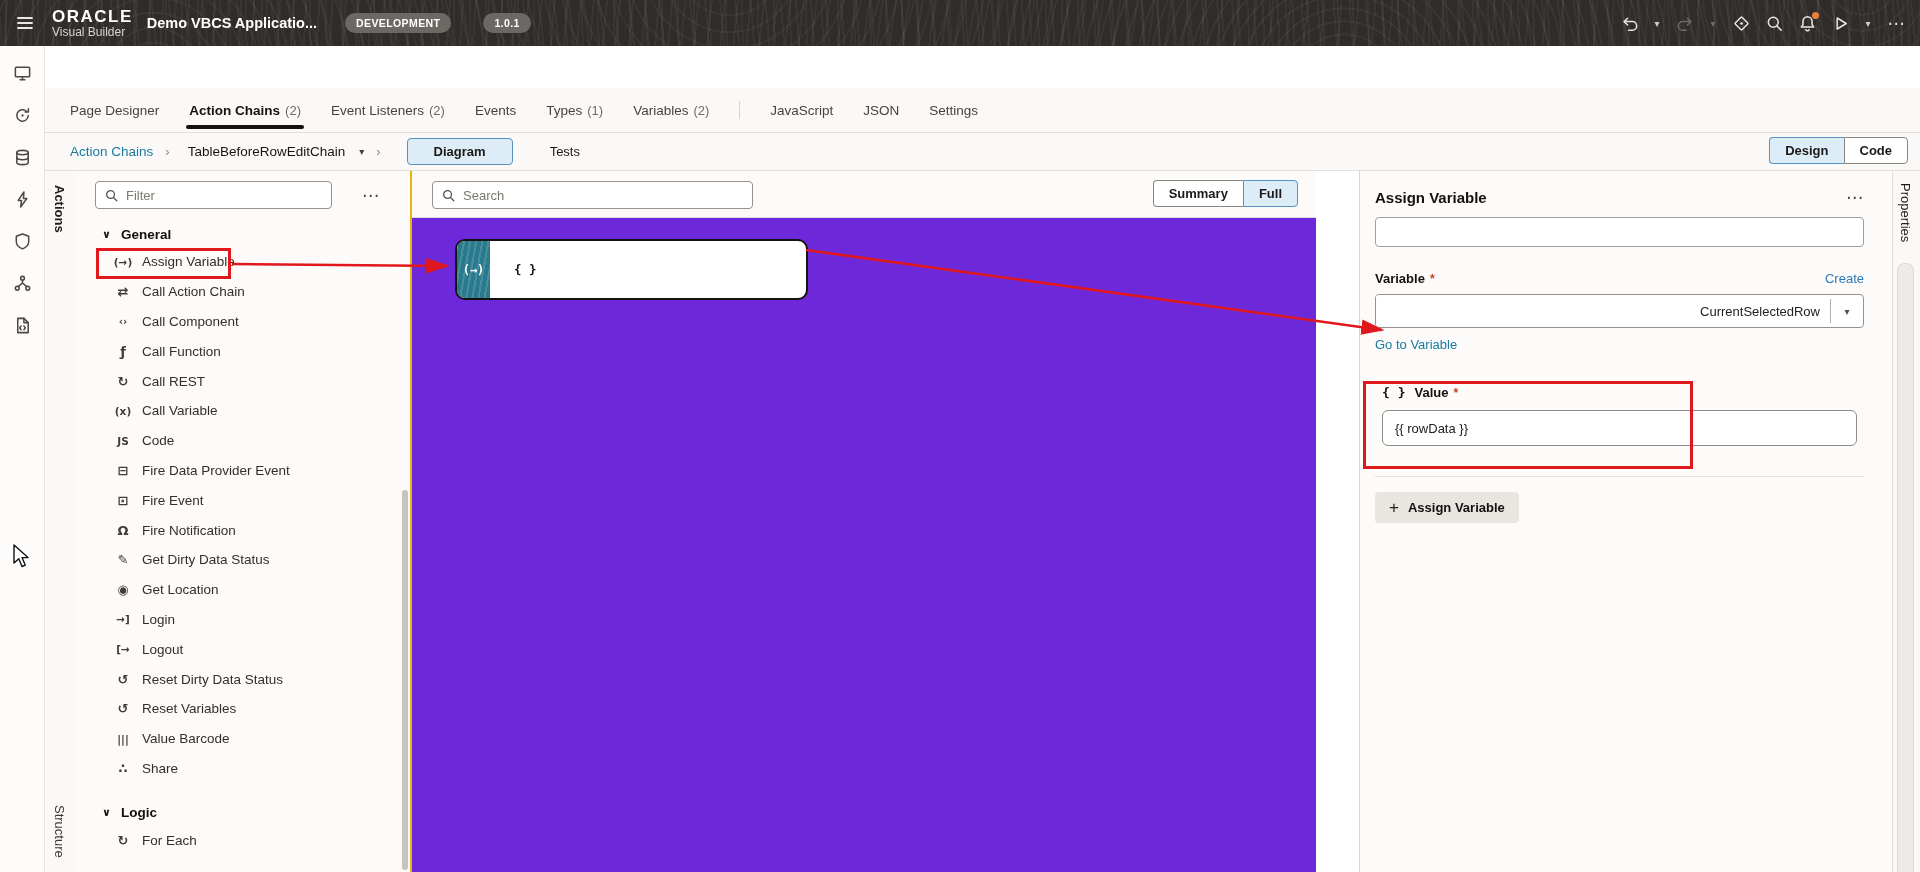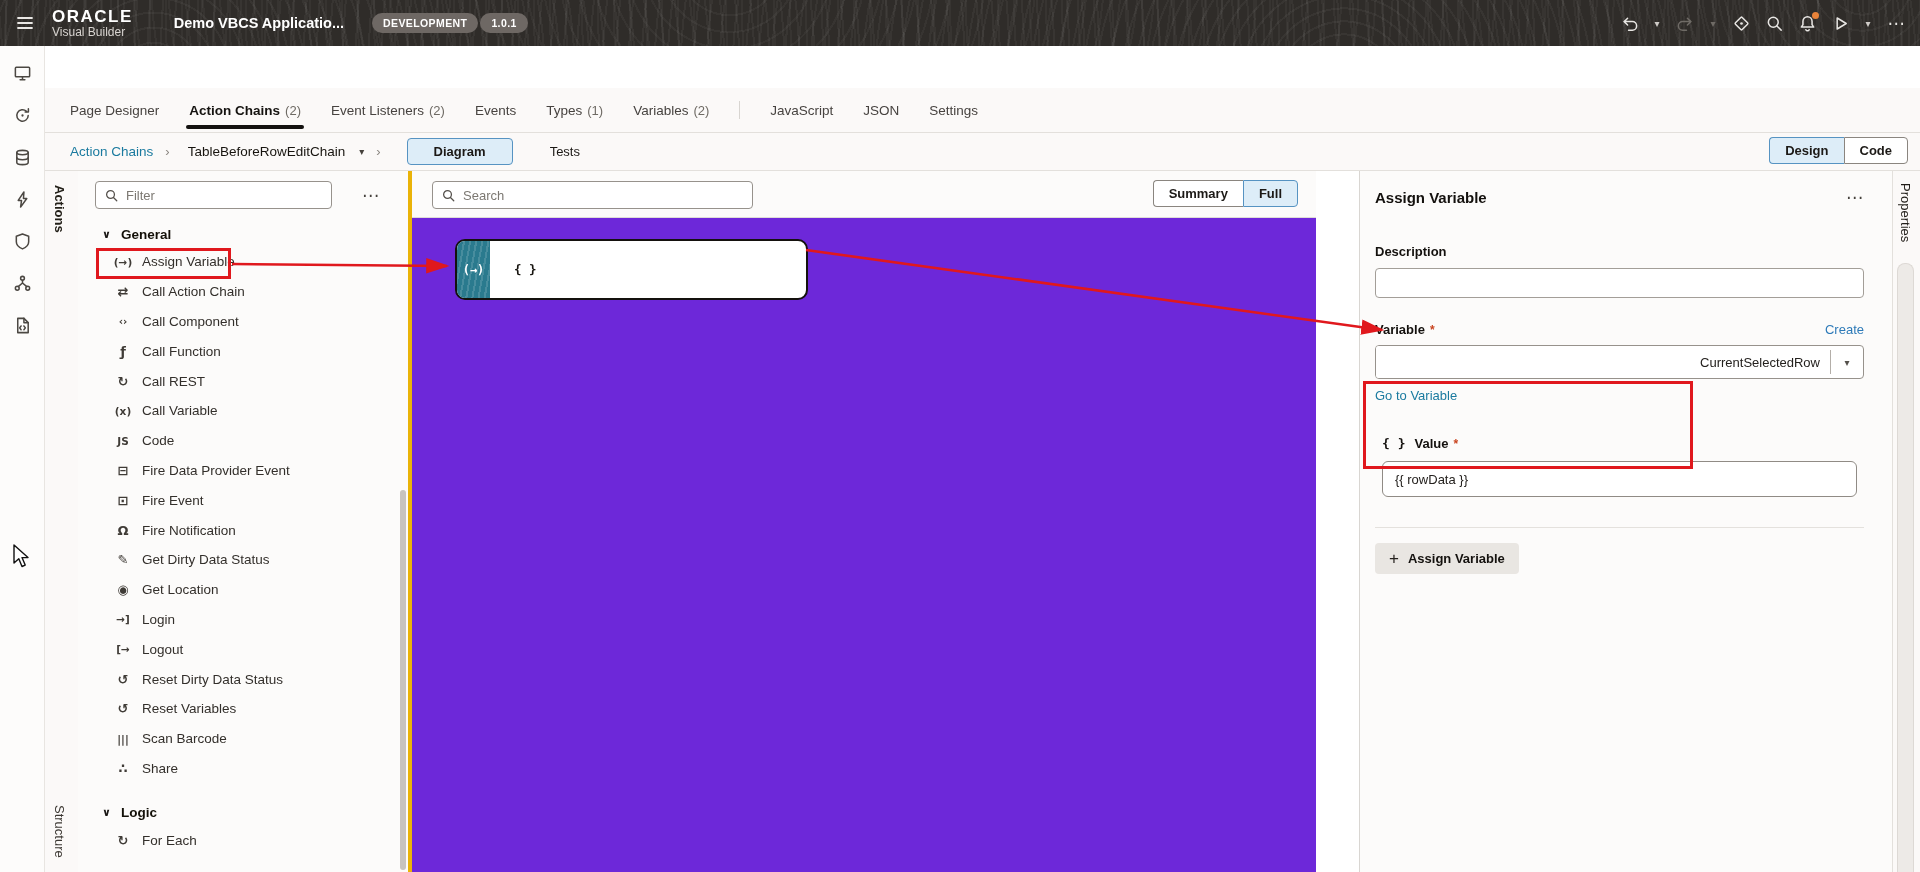--- a/index.html
+++ b/index.html
@@ -13,24 +13,24 @@
     background-image:
       repeating-radial-gradient(circle at 8% 160%, rgba(255,255,255,.045) 0 2px, transparent 2px 15px),
       repeating-radial-gradient(circle at 38% -80%, rgba(255,255,255,.04) 0 2px, transparent 2px 17px),
       repeating-radial-gradient(circle at 70% 190%, rgba(255,255,255,.045) 0 2px, transparent 2px 13px),
       repeating-radial-gradient(circle at 97% -40%, rgba(255,255,255,.04) 0 2px, transparent 2px 16px);
     display:flex; align-items:center; }
   .hamb { margin-left:14px; width:22px; height:22px; color:#e9e7e4; display:flex; align-items:center; justify-content:center; cursor:pointer; }
   .logo { margin-left:16px; line-height:1.05; }
   .logo .l1 { color:#fff; font-size:17px; font-weight:700; letter-spacing:1.5px; }
   .logo .l2 { color:#d8d4d0; font-size:12px; }
-  .hdr-title { margin-left:41px; color:#fff; font-size:14.5px; font-weight:700; }
+  .hdr-title { margin-left:14px; color:#fff; font-size:14.5px; font-weight:700; }
   .badge { margin-left:28px; background:#6e6864; color:#fff; font-size:10.5px; font-weight:700;
     letter-spacing:.4px; padding:4px 11px; border-radius:11px; }
-  .badge.ver { margin-left:2px; }
+  .badge.ver { margin-left:32px; }
   .hdr-icons { position:absolute; right:14px; top:0; height:46px; display:flex; align-items:center; gap:13px; }
   .hicon { color:#e8e6e3; width:20px; height:20px; display:flex; align-items:center; justify-content:center;
     font-size:17px; position:relative; cursor:pointer; }
   .hicon.small { width:10px; font-size:10px; color:#cfccc8; }
   .hicon.disabled { color:#6f6b66; cursor:default; }
   .hicon .dot { position:absolute; right:-2px; top:-1px; width:7px; height:7px; border-radius:50%; background:#e8833a; }
   .hicon svg { display:block; }
 
   
   .rail { position:absolute; left:0; top:46px; width:45px; height:826px; background:#fdfcfb;
@@ -76,21 +76,21 @@
   .seg .sbtn.active + .sbtn { border-left:1px solid #8a857f; }
 
   
   .lefttabs { position:absolute; left:45px; top:171px; width:33px; height:701px; background:#fbf9f8; }
   .vlabel { writing-mode:vertical-rl; font-size:13px; color:#232019; position:absolute; left:7px; }
   .vlabel.top { top:14px; font-weight:700; }
   .vlabel.bottom { bottom:14px; color:#3c3833; }
 
   
   .actions-panel { position:absolute; left:78px; top:171px; width:334px; height:701px; background:#fcfbfa;
-    border-right:4px solid #eab308; }
+    border-right:2px solid #eab308; }
   .filter-row { display:flex; align-items:center; margin:10px 0 12px 17px; }
   .inputbox { display:flex; align-items:center; height:28px; background:#fff; border:1px solid #97928c;
     border-radius:4px; padding:0 8px; }
   .filter-row .inputbox { width:237px; }
   .inputbox svg { flex:none; color:#55514c; }
   .inputbox input { border:none; outline:none; flex:1; min-width:0; font-size:13px; margin-left:7px;
     font-family:inherit; color:#24211e; background:transparent; }
   .inputbox input::placeholder { color:#7c7872; }
   .panel-dots { margin-left:30px; font-size:17px; color:#45413c; letter-spacing:1px; cursor:pointer; }
   .sec-head { display:flex; align-items:center; gap:10px; padding-left:24px; height:26px; cursor:pointer; }
@@ -407,21 +407,21 @@
           <div class="act-item">
             <span class="ai">↺</span>
             <span class="act-label">Reset Dirty Data Status</span>
           </div>
           <div class="act-item">
             <span class="ai">↺</span>
             <span class="act-label">Reset Variables</span>
           </div>
           <div class="act-item">
             <span class="ai txt">|||</span>
-            <span class="act-label">Scan Barcode</span>
+            <span class="act-label">Value Barcode</span>
           </div>
           <div class="act-item">
             <span class="ai">∴</span>
             <span class="act-label">Share</span>
           </div>
         </div>
         <div class="sec logic">
           <div class="sec-head">
             <span class="sec-chev">∨</span>
             <span class="sec-title">Logic</span>
@@ -455,21 +455,20 @@
         <span class="pre">{ }</span>
       </div>
     </div>
   </div>
 
   <div class="props">
     <div class="p-titlerow">
       <span class="p-title">Assign Variable</span>
       <span class="p-dots">⋯</span>
     </div>
-    <div class="p-label mt-desc">Description</div>
     <input class="p-input" type="text" value="" style="">
     <div class="lblrow mt-var">
       <span>
         <span class="p-label">Variable</span><span class="req">*</span>
       </span>
       <span class="link create">Create</span>
     </div>
     <div class="combo">
       <input type="text" value="CurrentSelectedRow" style="">
       <span class="cdiv"></span>

